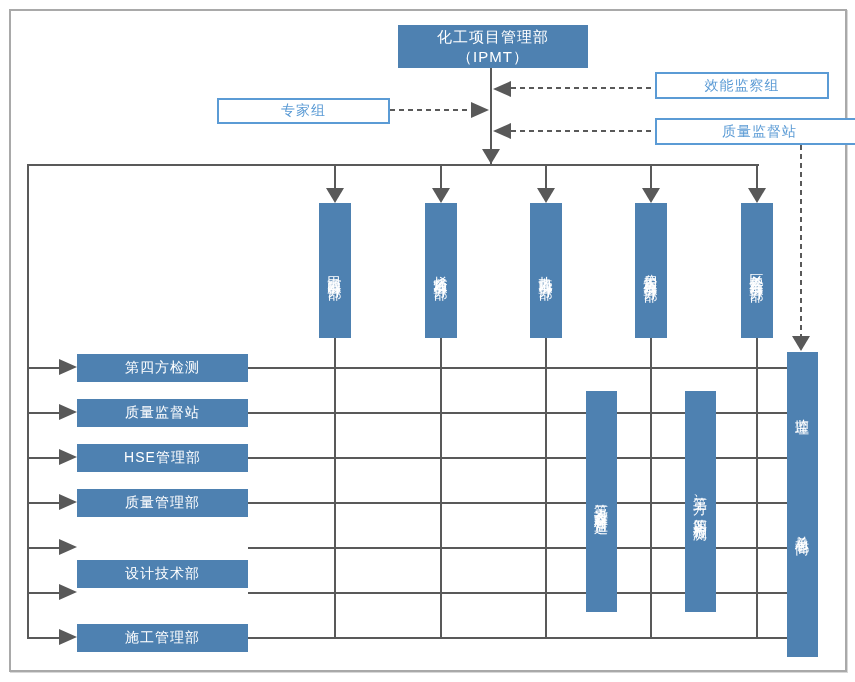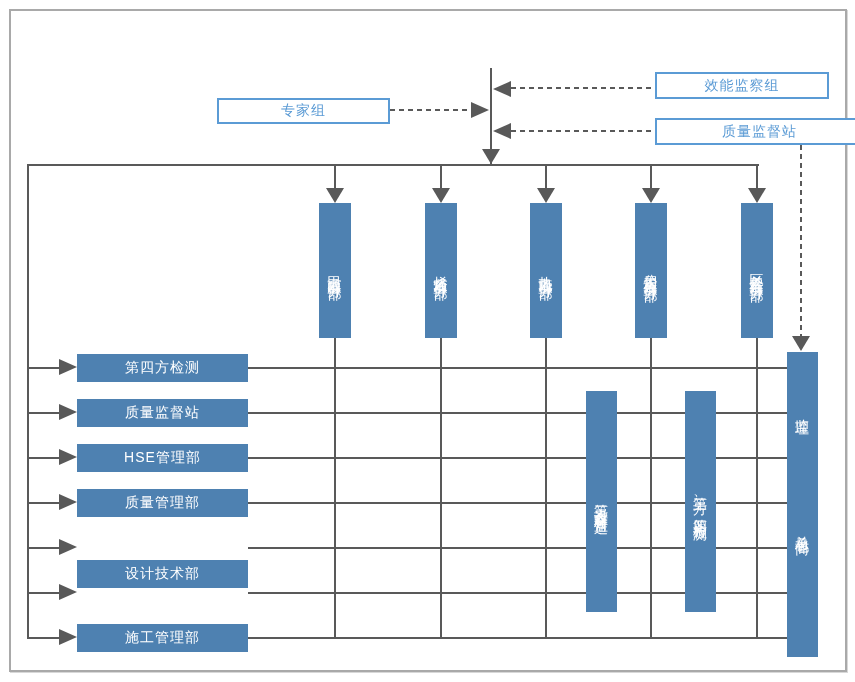--- a/index.html
+++ b/index.html
@@ -89,20 +89,24 @@
       <div class="arr right" style="left: 59px; top: 449px;"></div>
       <div class="arr right" style="left: 59px; top: 494px;"></div>
       <div class="arr right" style="left: 59px; top: 539px;"></div>
       <div class="arr right" style="left: 59px; top: 584px;"></div>
       <div class="arr right" style="left: 59px; top: 629px;"></div>
       <div class="arr right" style="left: 471px; top: 102px;"></div>
       <div class="arr left" style="left: 493px; top: 81px;"></div>
       <div class="arr left" style="left: 493px; top: 123px;"></div>
     </div>
 
+  <div class="bluebox ipmt">
+    <div>化工项目管理部</div>
+    <div>（IPMT）</div>
+  </div>
 
   <div class="whitebox expert">
     <span>专家组</span>
   </div>
   <div class="whitebox effic">
     <span>效能监察组</span>
   </div>
   <div class="whitebox qsta">
     <span>质量监督站</span>
   </div>

